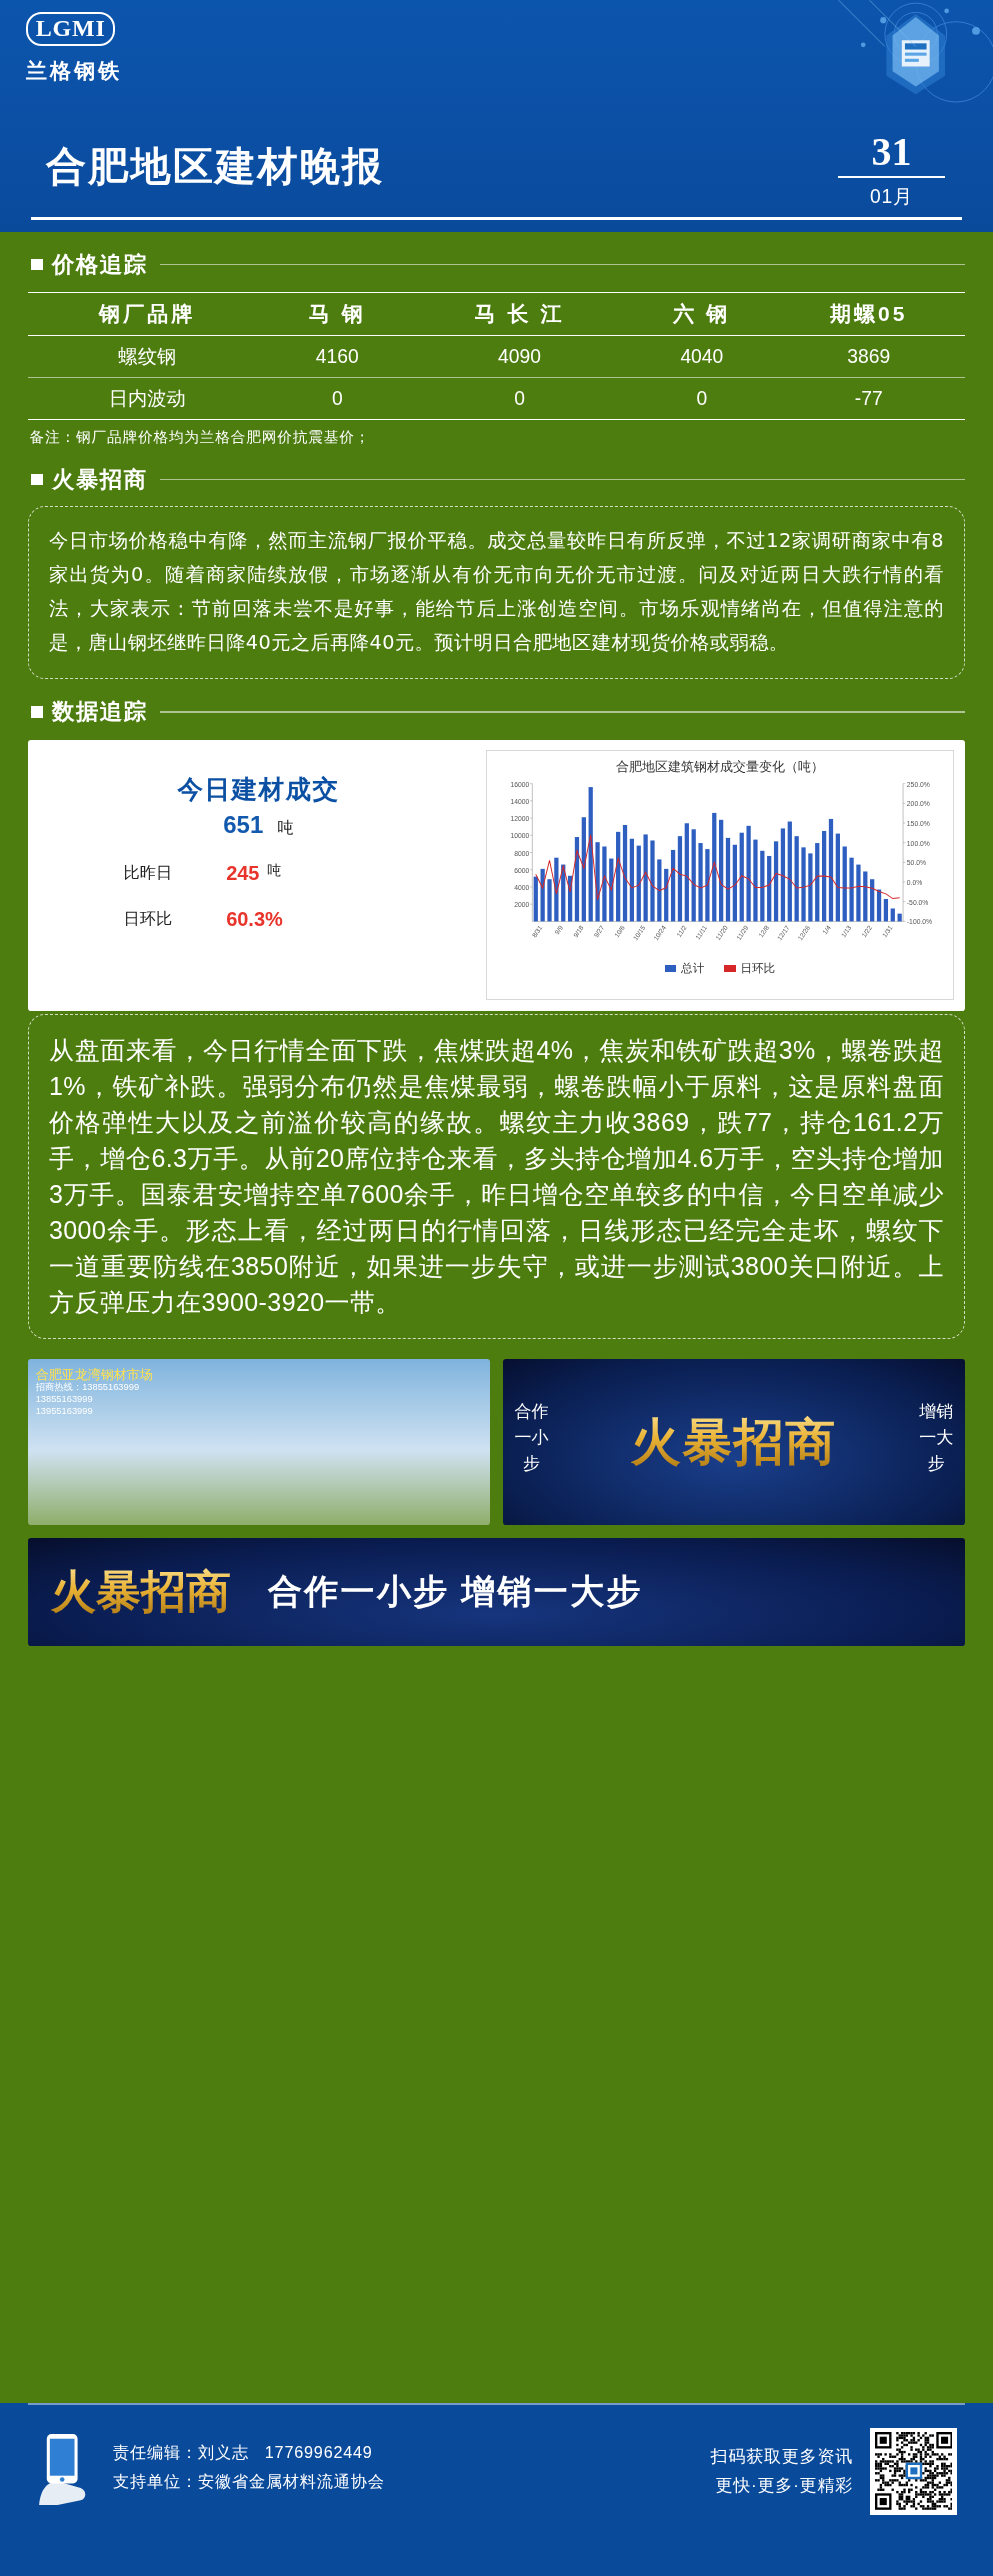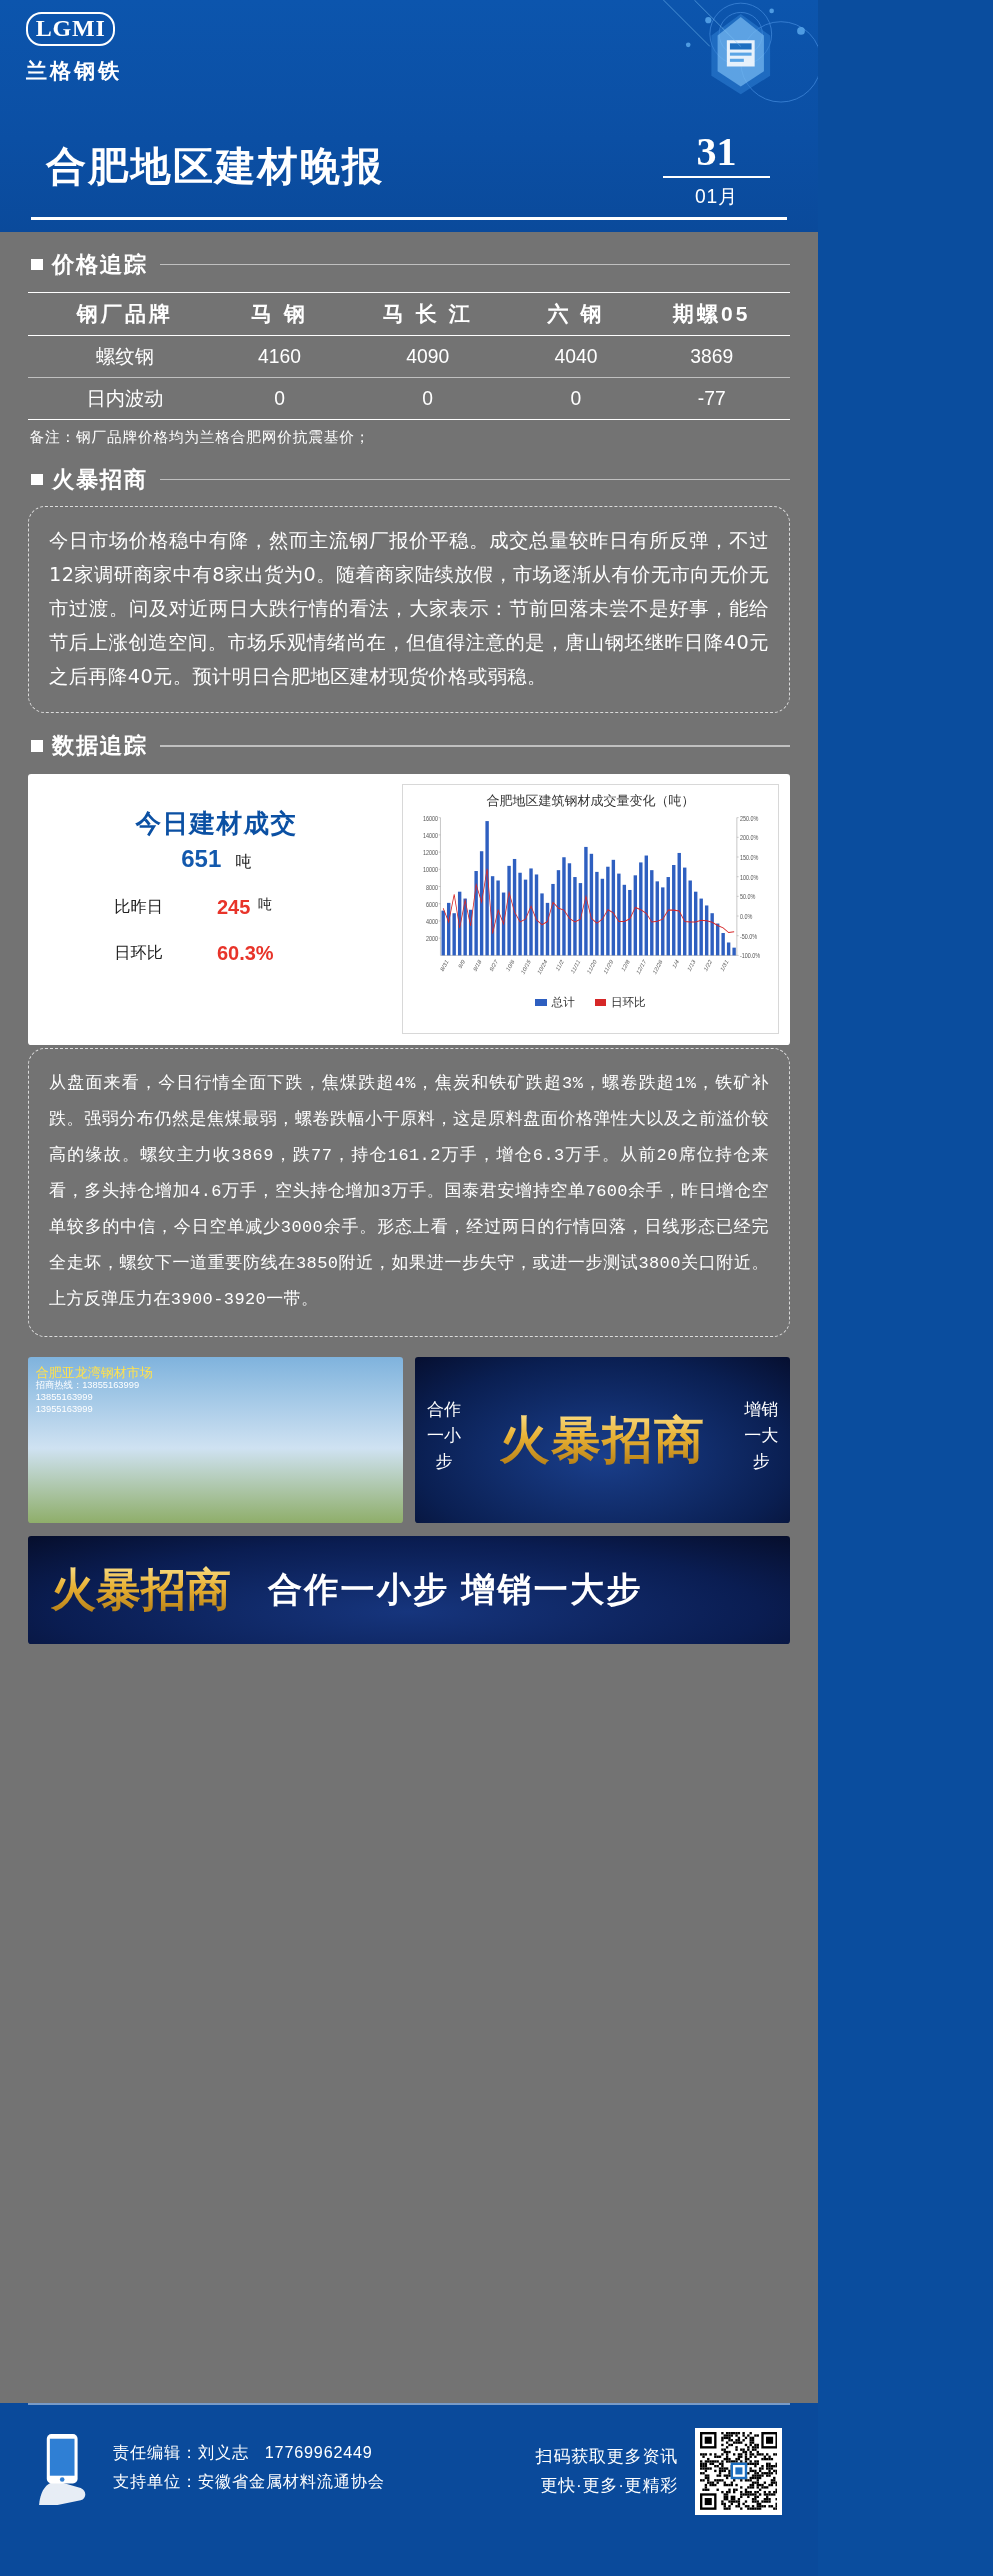--- a/index.html
+++ b/index.html
@@ -3,21 +3,21 @@
 <meta charset="utf-8">
 <style>
   * { box-sizing: border-box; }
   html, body { margin:0; padding:0; }
   body {
     width:993px; height:2576px;
     background:#0a4d9e;
     font-family:"Liberation Sans","DejaVu Sans",sans-serif;
     overflow:hidden;
   }
-  .page { position:relative; width:818px; height:2576px; background:#737373; }
+  .page { position:relative; width:993px; height:2576px; background:#4d7c0f; }
 
   
   .header {
     position:relative; height:232px;
     background:linear-gradient(180deg,#0c55ad 0%,#0b4fa4 60%,#0a4a9b 100%);
     overflow:hidden;
   }
   .logo-box { position:absolute; left:26px; top:12.4px; width:132px; height:65px; }
   .logo-main {
     color:#fff; font-weight:bold; font-size:24px; letter-spacing:0.8px;
@@ -98,22 +98,22 @@
   .data-right { flex:1; border:0.8px solid #d8d8d8; padding:4.6px 6.2px 3.1px 6.2px; position:relative; }
   .chart-title { text-align:center; color:#333; font-size:13px; margin:1.5px 0 3.1px 0; }
   .chart-area { position:relative; height:178px; }
   .chart-svg { display:block; }
   .chart-legend { display:flex; justify-content:center; gap:20px; margin-top:4.6px; }
   .lg-item { display:flex; align-items:center; font-size:11.6px; color:#333; }
   .lg-swatch { width:11.6px; height:7px; margin-right:4.6px; }
 
   
   .futures-text {
-    color:#ffffff; font-size:17px; line-height:36px; text-align:justify; letter-spacing:0.4px;
-    font-family:Liberation Mono, monospace;
+    color:#ffffff; font-size:25px; line-height:36px; text-align:justify; letter-spacing:0.4px;
+    font-family:Liberation Sans, sans-serif;
   }
 
   
   .ads-row { display:flex; gap:12.4px; margin:20px 28px 0 28px; }
   .ad { border-radius:3.1px; overflow:hidden; position:relative; height:166px; }
   .ad-left { width:50%; background:linear-gradient(180deg,#7fb3dd 0%,#cfe2f2 55%,#8fae6a 100%); }
   .ad-right { width:50%; background:radial-gradient(ellipse at 50% 60%,#1a3f8c 0%,#0a1f52 70%,#060f30 100%); }
   .ad-l-title { position:absolute; left:7.7px; top:6.2px; color:#ffe14d; font-size:13px; font-weight:normal; }
   .ad-l-sub { position:absolute; left:7.7px; top:23px; color:#ffffff; font-size:9.3px; line-height:11.6px; }
   .ad-l-bldg { position:absolute; bottom:14px; left:14px; right:14px; height:91px; }

